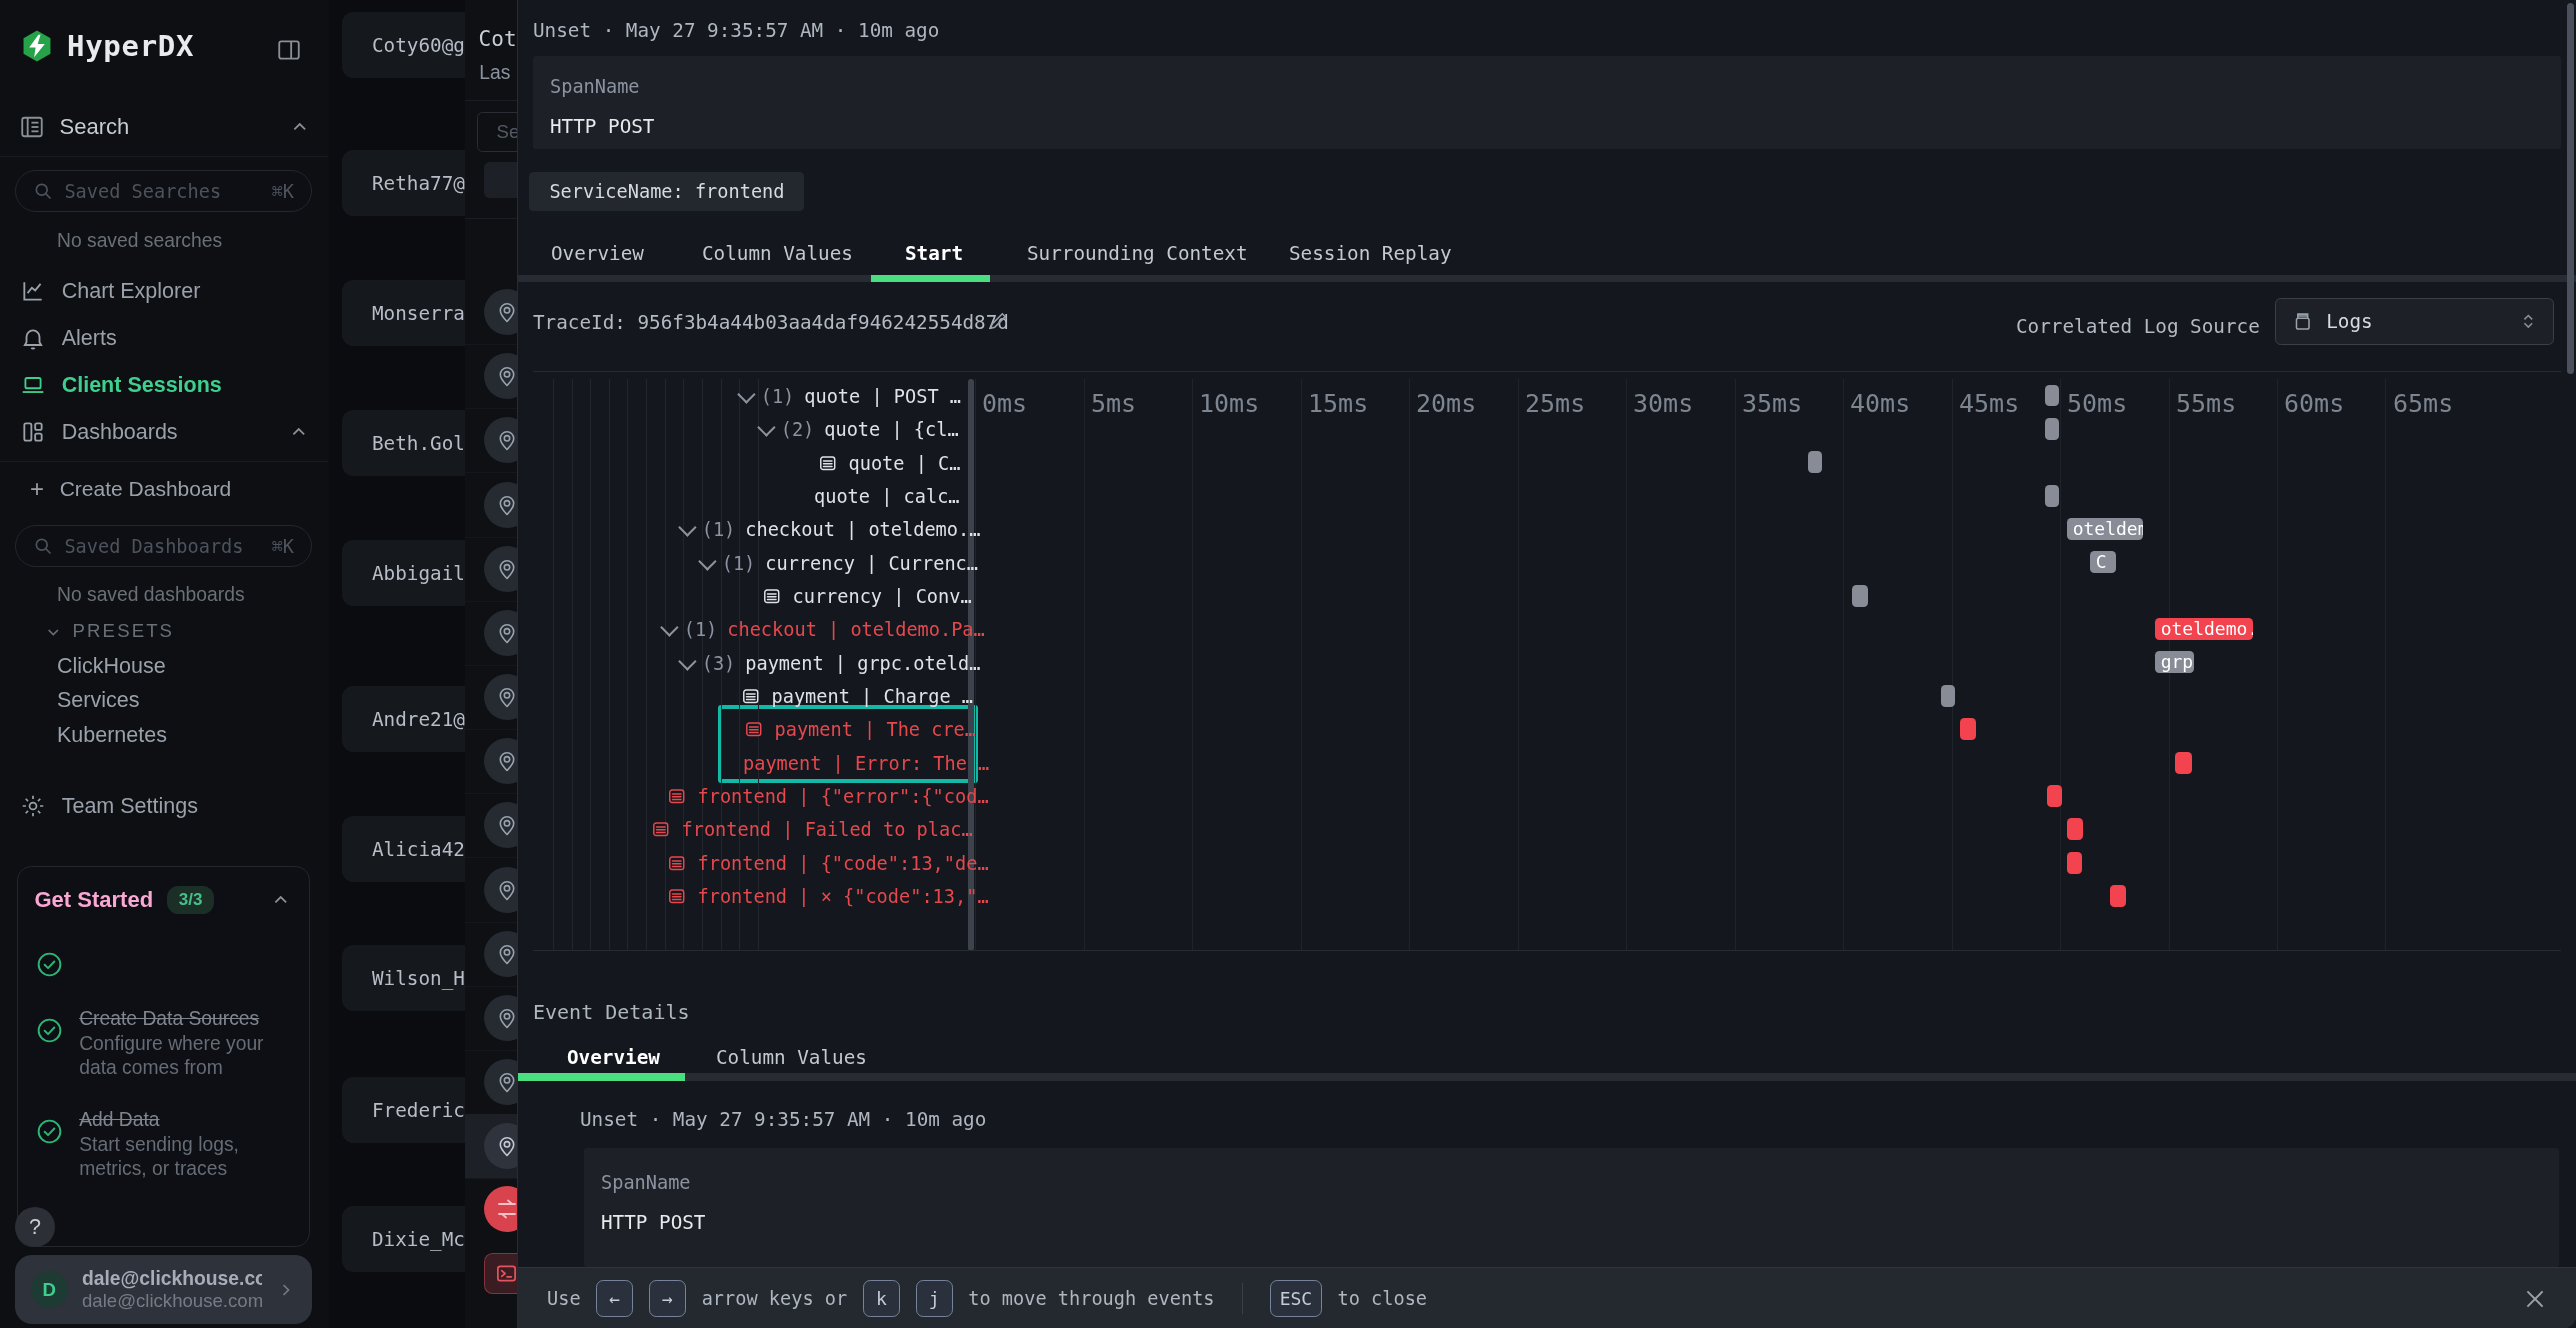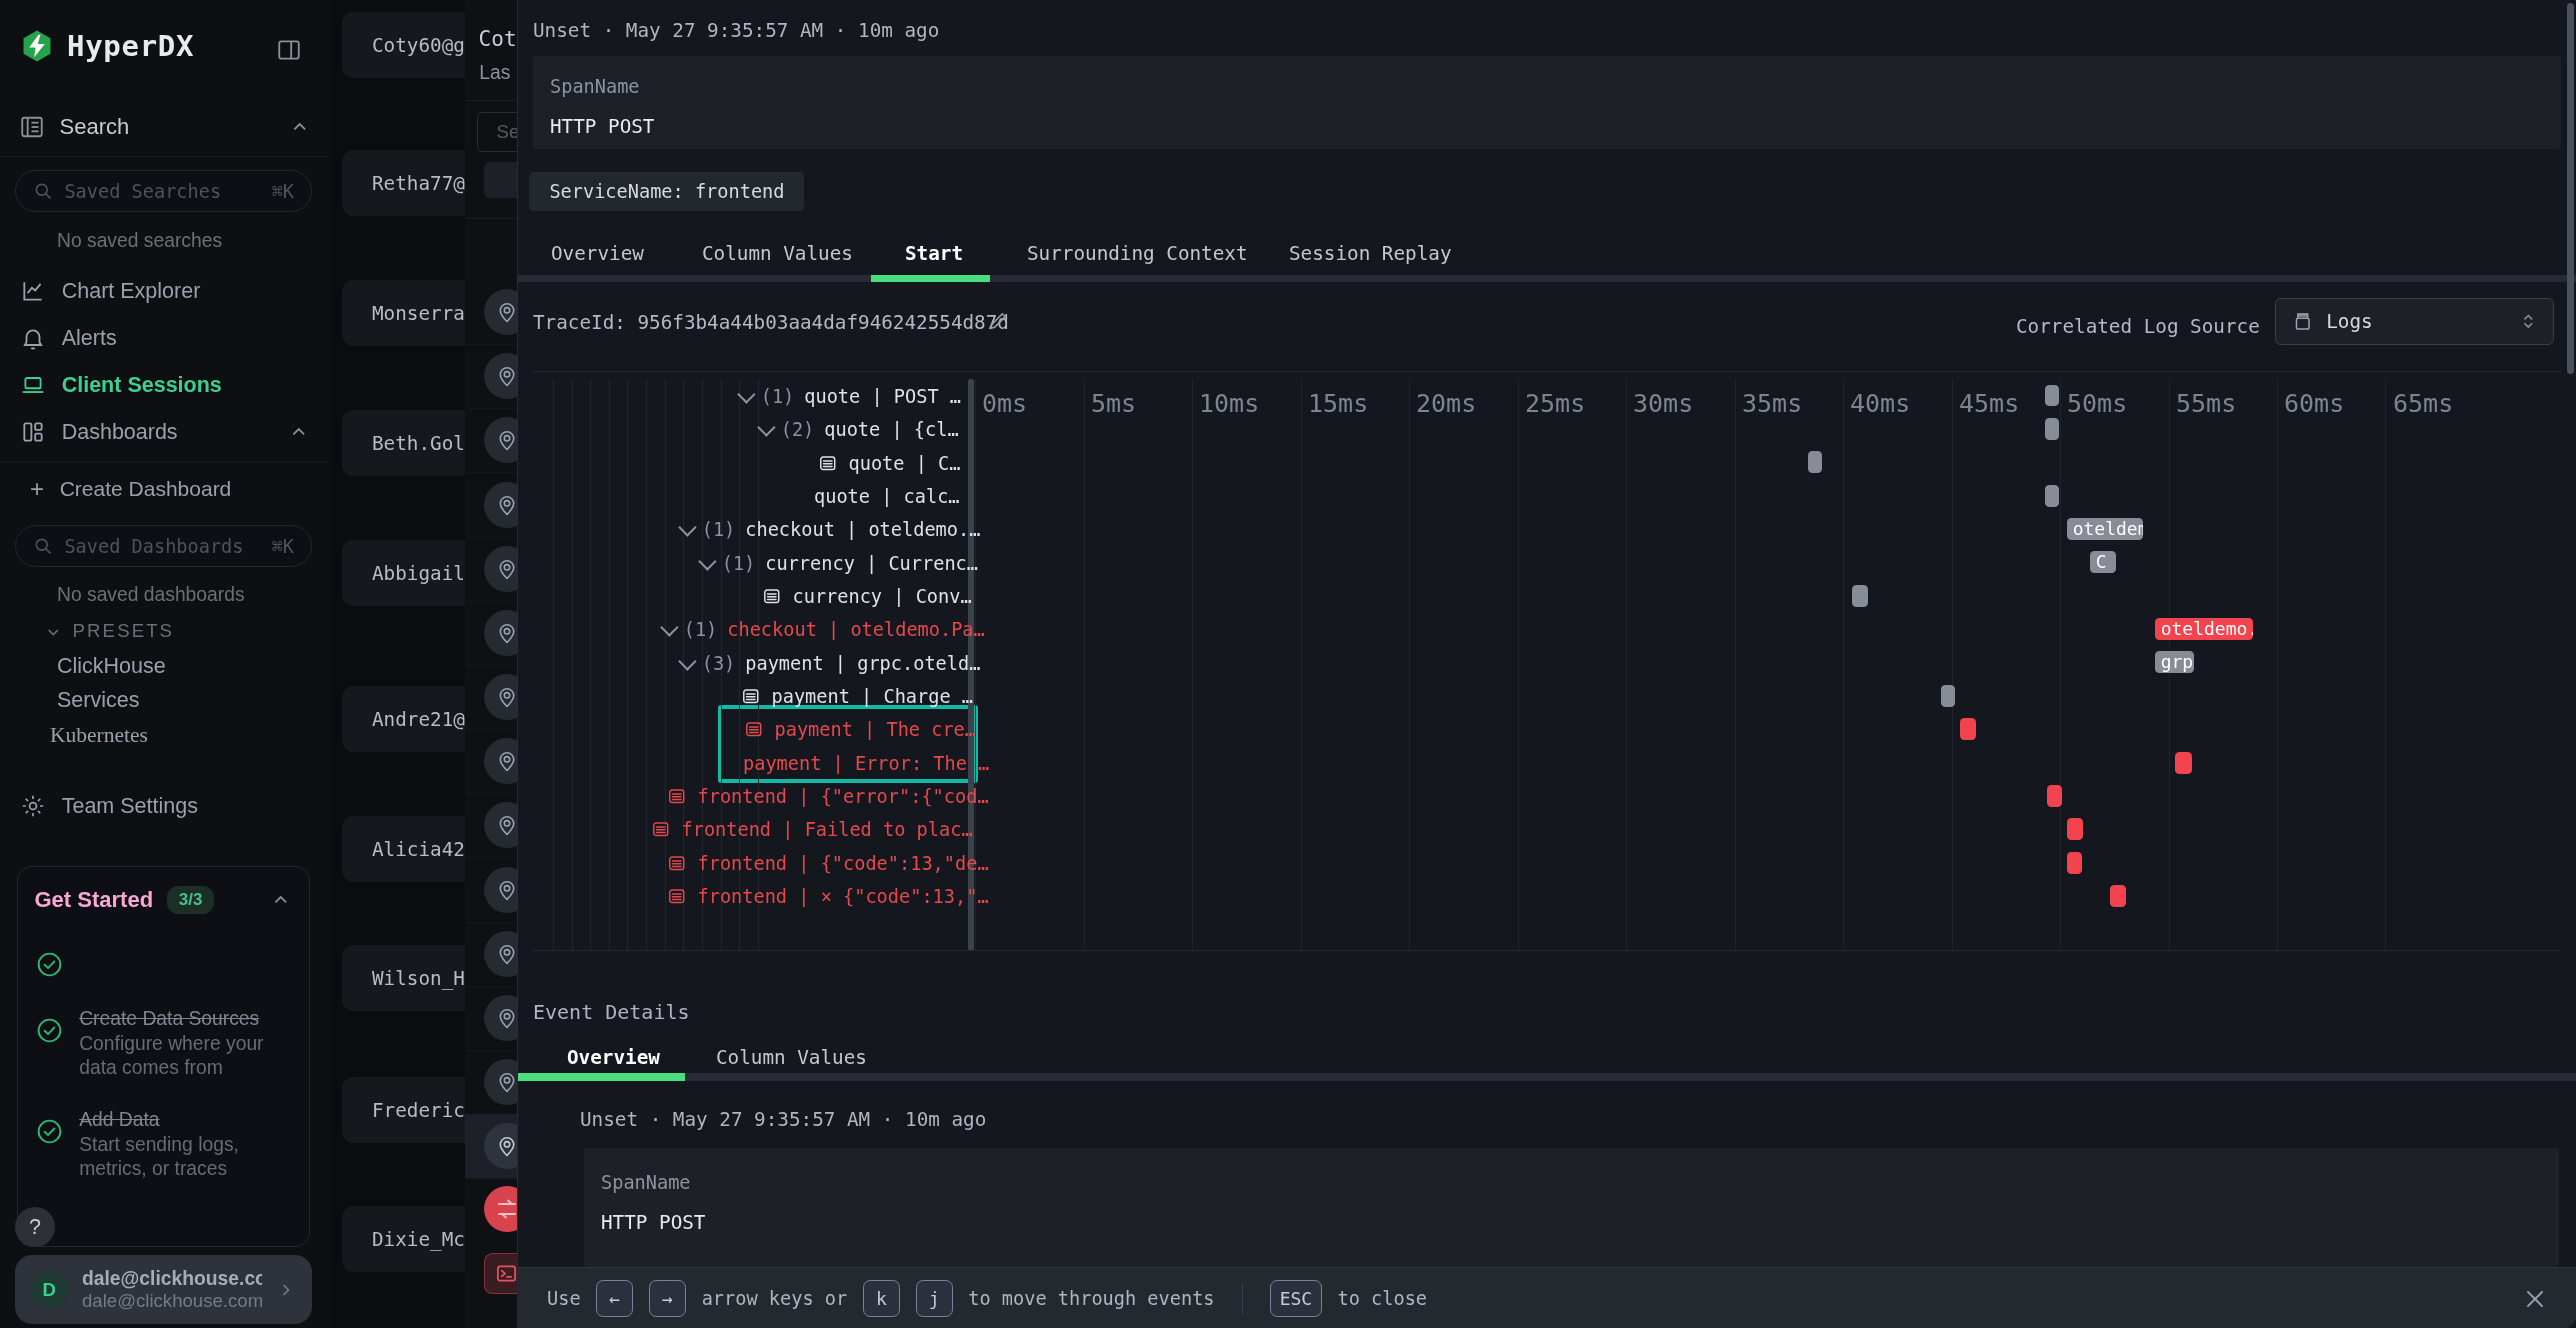--- a/index.html
+++ b/index.html
@@ -205,21 +205,21 @@
   <div class="abs muted-line" style="left:57px;top:584px;">No saved dashboards</div>
 
   <div class="abs" style="left:44px;top:620px;display:flex;align-items:flex-end;gap:10px;color:#6a7078;font-size:18.6px;letter-spacing:2.1px;">
     <svg width="18.6" height="18.6" viewBox="0 0 24 24" fill="none" stroke="#6a7078" stroke-width="2">
         <polyline points="6,9 12,15 18,9"></polyline>
       </svg>
     <span>PRESETS</span>
   </div>
   <div class="abs preset-item" style="left:57px;top:654px;">ClickHouse</div>
   <div class="abs preset-item" style="left:57px;top:688px;">Services</div>
-  <div class="abs preset-item" style="left:50px;top:723px;font-family:Liberation Serif, serif;">Kubernetes</div>
+  <div class="abs preset-item" style="left:57px;top:723px;">Kubernetes</div>
 
   <div class="abs nav-item" style="left:20px;top:793px;">
     <svg width="26" height="26" viewBox="0 0 24 24" fill="none" stroke="currentColor" stroke-width="1.6">
         <circle cx="12" cy="12" r="3.2"></circle>
         <path d="M12 2.5v3M12 18.5v3M2.5 12h3M18.5 12h3M5.3 5.3l2.1 2.1M16.6 16.6l2.1 2.1M5.3 18.7l2.1-2.1M16.6 7.4l2.1-2.1"></path>
       </svg>
     <span>Team Settings</span>
   </div>
 
   <div class="abs gs-card" style="left:16.5px;top:866px;width:293px;height:381px;padding:18.6px 17px;">

